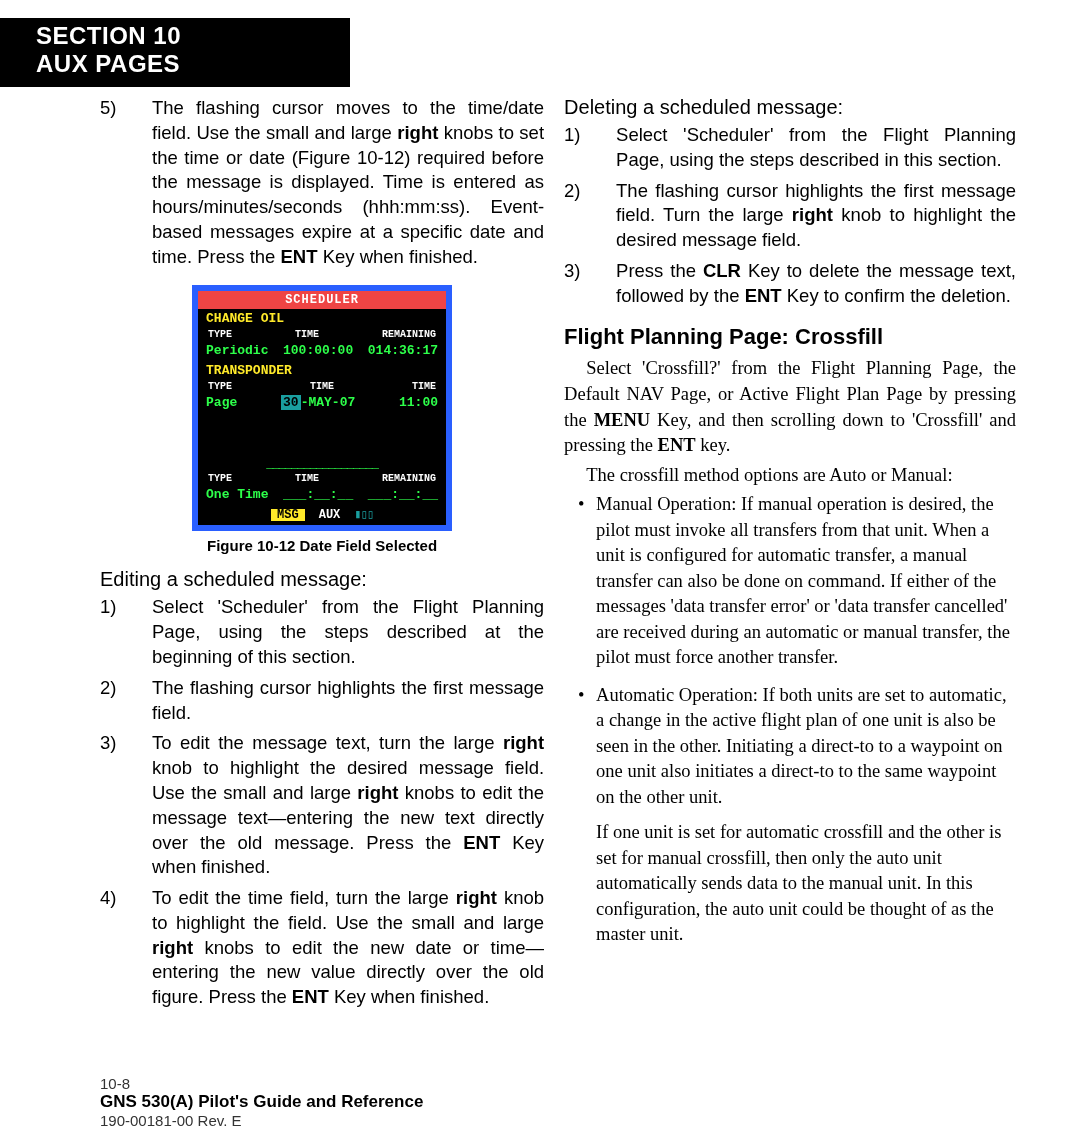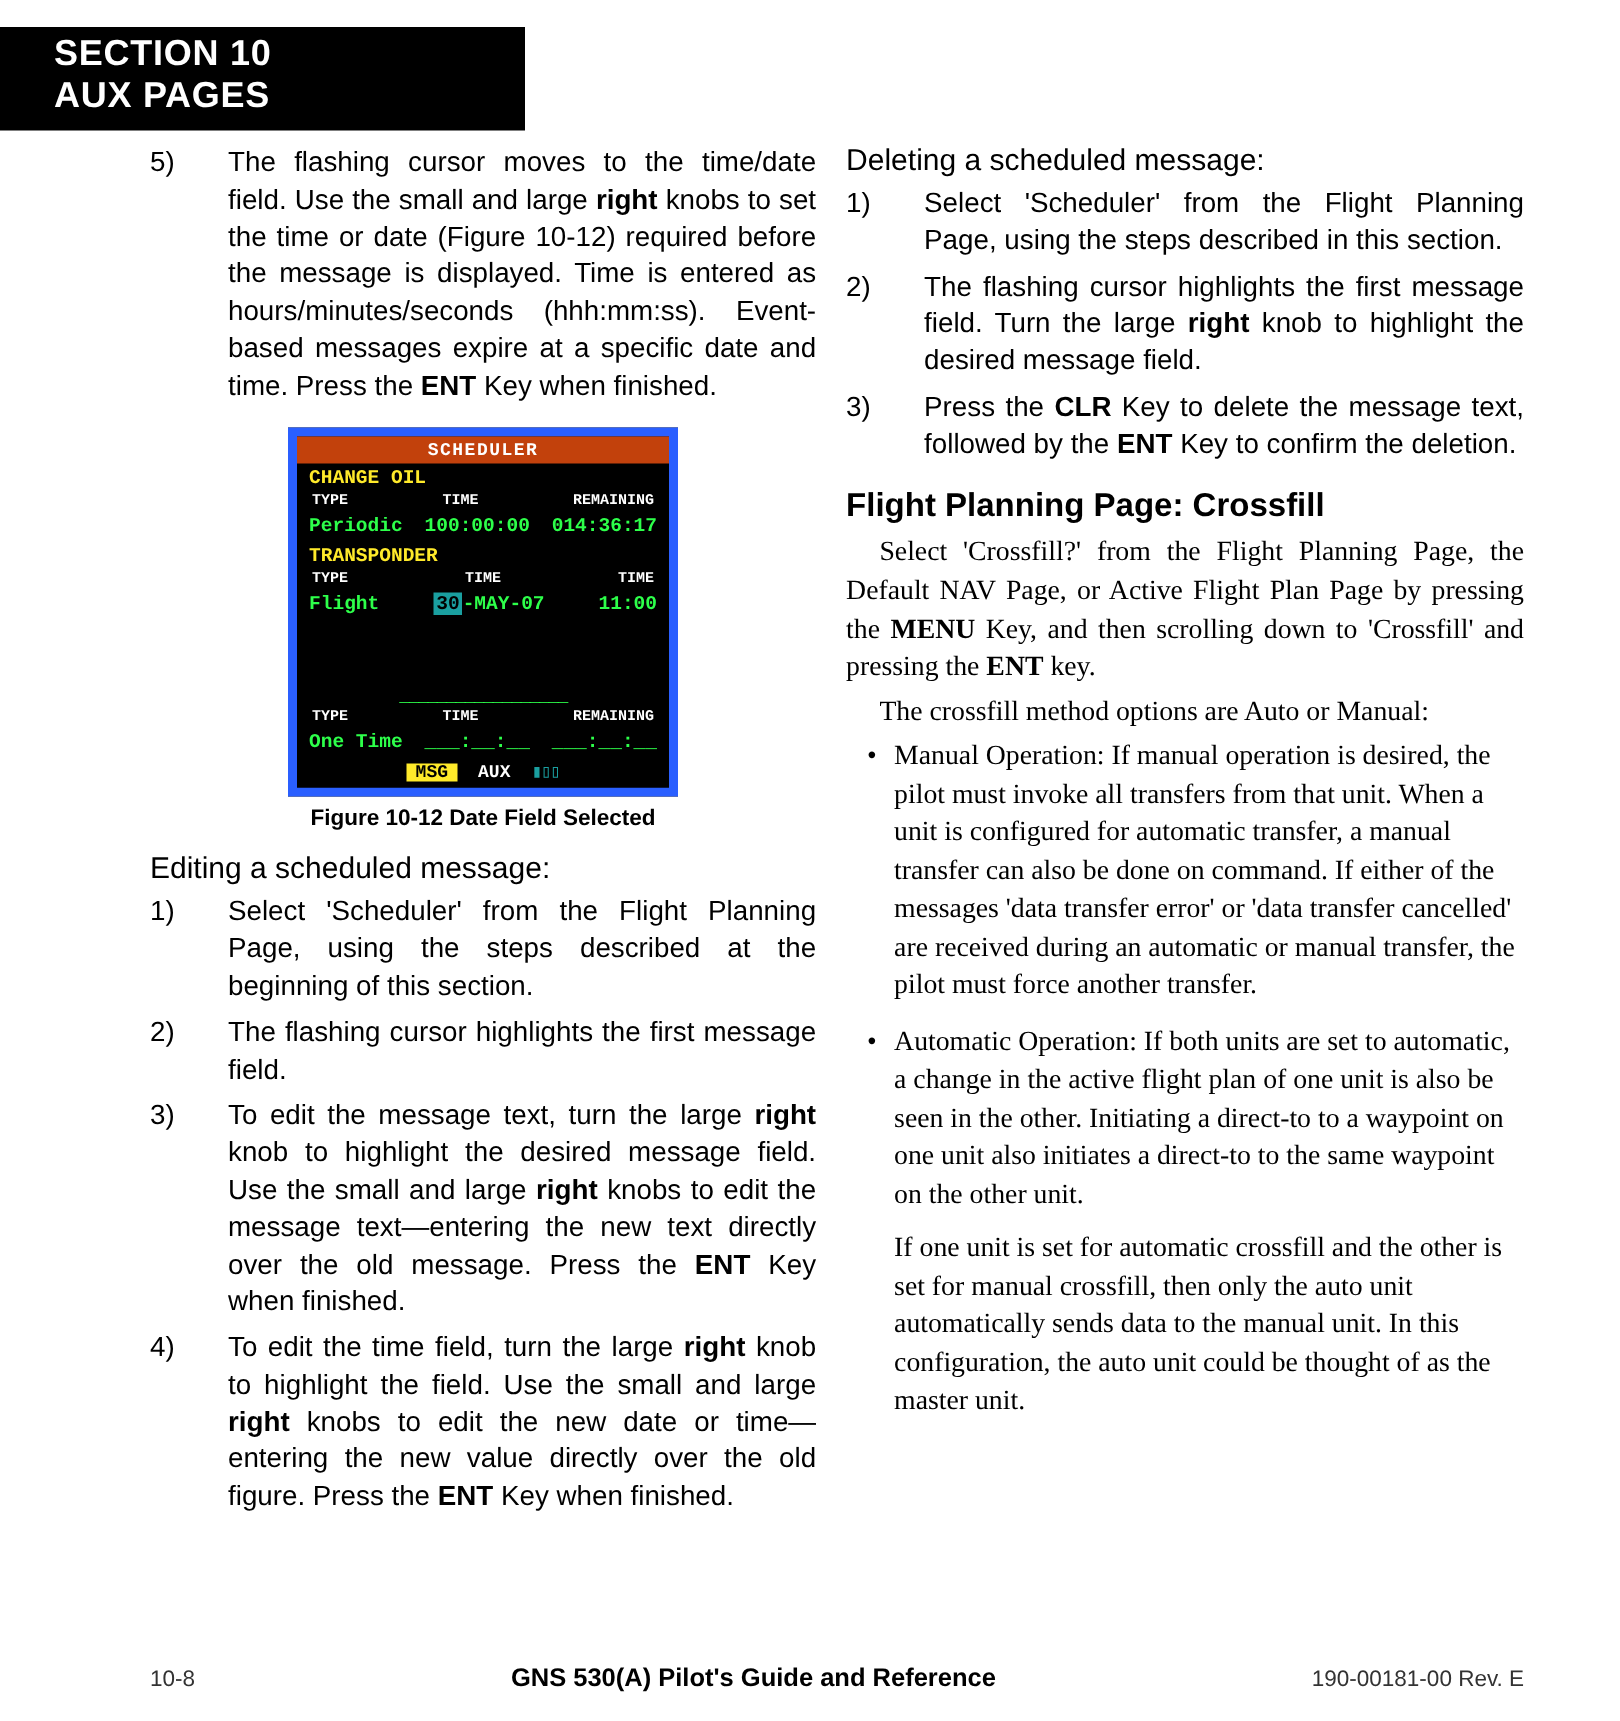--- a/index.html
+++ b/index.html
@@ -97,21 +97,21 @@
     background: #000;
     border: 6px solid #2a5fff;
     font-family: "Courier New", monospace;
     font-weight: bold;
     font-size: 13px;
     line-height: 1;
   }
   .screen .title {
     text-align: center;
     color: #fff;
-    background: #c2410c;
+    background: #ef4444;
     padding: 3px 0;
     letter-spacing: 1px;
     font-size: 12px;
   }
   .screen .row { padding: 3px 8px; }
   .screen .green { color: #2dff4a; }
   .screen .yellow { color: #ffea2a; }
   .screen .headrow { display:flex; justify-content: space-between; color:#fff; font-size: 10px; padding: 2px 10px; }
   .screen .datarow { display:flex; justify-content: space-between; padding: 2px 8px 4px 8px; }
   .screen .hl { background:#1a9fa0; color:#000; padding: 0 2px; }
@@ -122,20 +122,21 @@
   .screen .prog { color:#1a9fa0; letter-spacing: -1px; }
 
   .footer-bar {
     position: absolute;
     left: 0; right: 0; bottom: 18px;
     display: flex;
     justify-content: space-between;
     align-items: baseline;
     padding: 0 64px 0 100px;
     font-size: 15px;
+    flex-direction: column;
   }
   .footer-bar .center { font-weight: 700; font-size: 17px; font-family: Arial, sans-serif; }
   .footer-bar .left, .footer-bar .right { font-family: Arial, sans-serif; color:#333; }
   b { font-weight: 700; }
 </style>
 </head>
 <body>
 
 <div class="header-tab">
   <div>SECTION 10</div>
@@ -165,21 +166,21 @@
           <span>100:00:00</span>
           <span>014:36:17</span>
         </div>
         <div class="row yellow">TRANSPONDER</div>
         <div class="headrow">
           <span>TYPE</span>
           <span>TIME</span>
           <span>TIME</span>
         </div>
         <div class="datarow green">
-          <span>Flight</span>
+          <span>Page</span>
           <span><span class="hl">30</span><span>-MAY-07</span></span>
           <span>11:00</span>
         </div>
         <div class="dashes">__________________</div>
         <div class="headrow">
           <span>TYPE</span>
           <span>TIME</span>
           <span>REMAINING</span>
         </div>
         <div class="datarow green">

